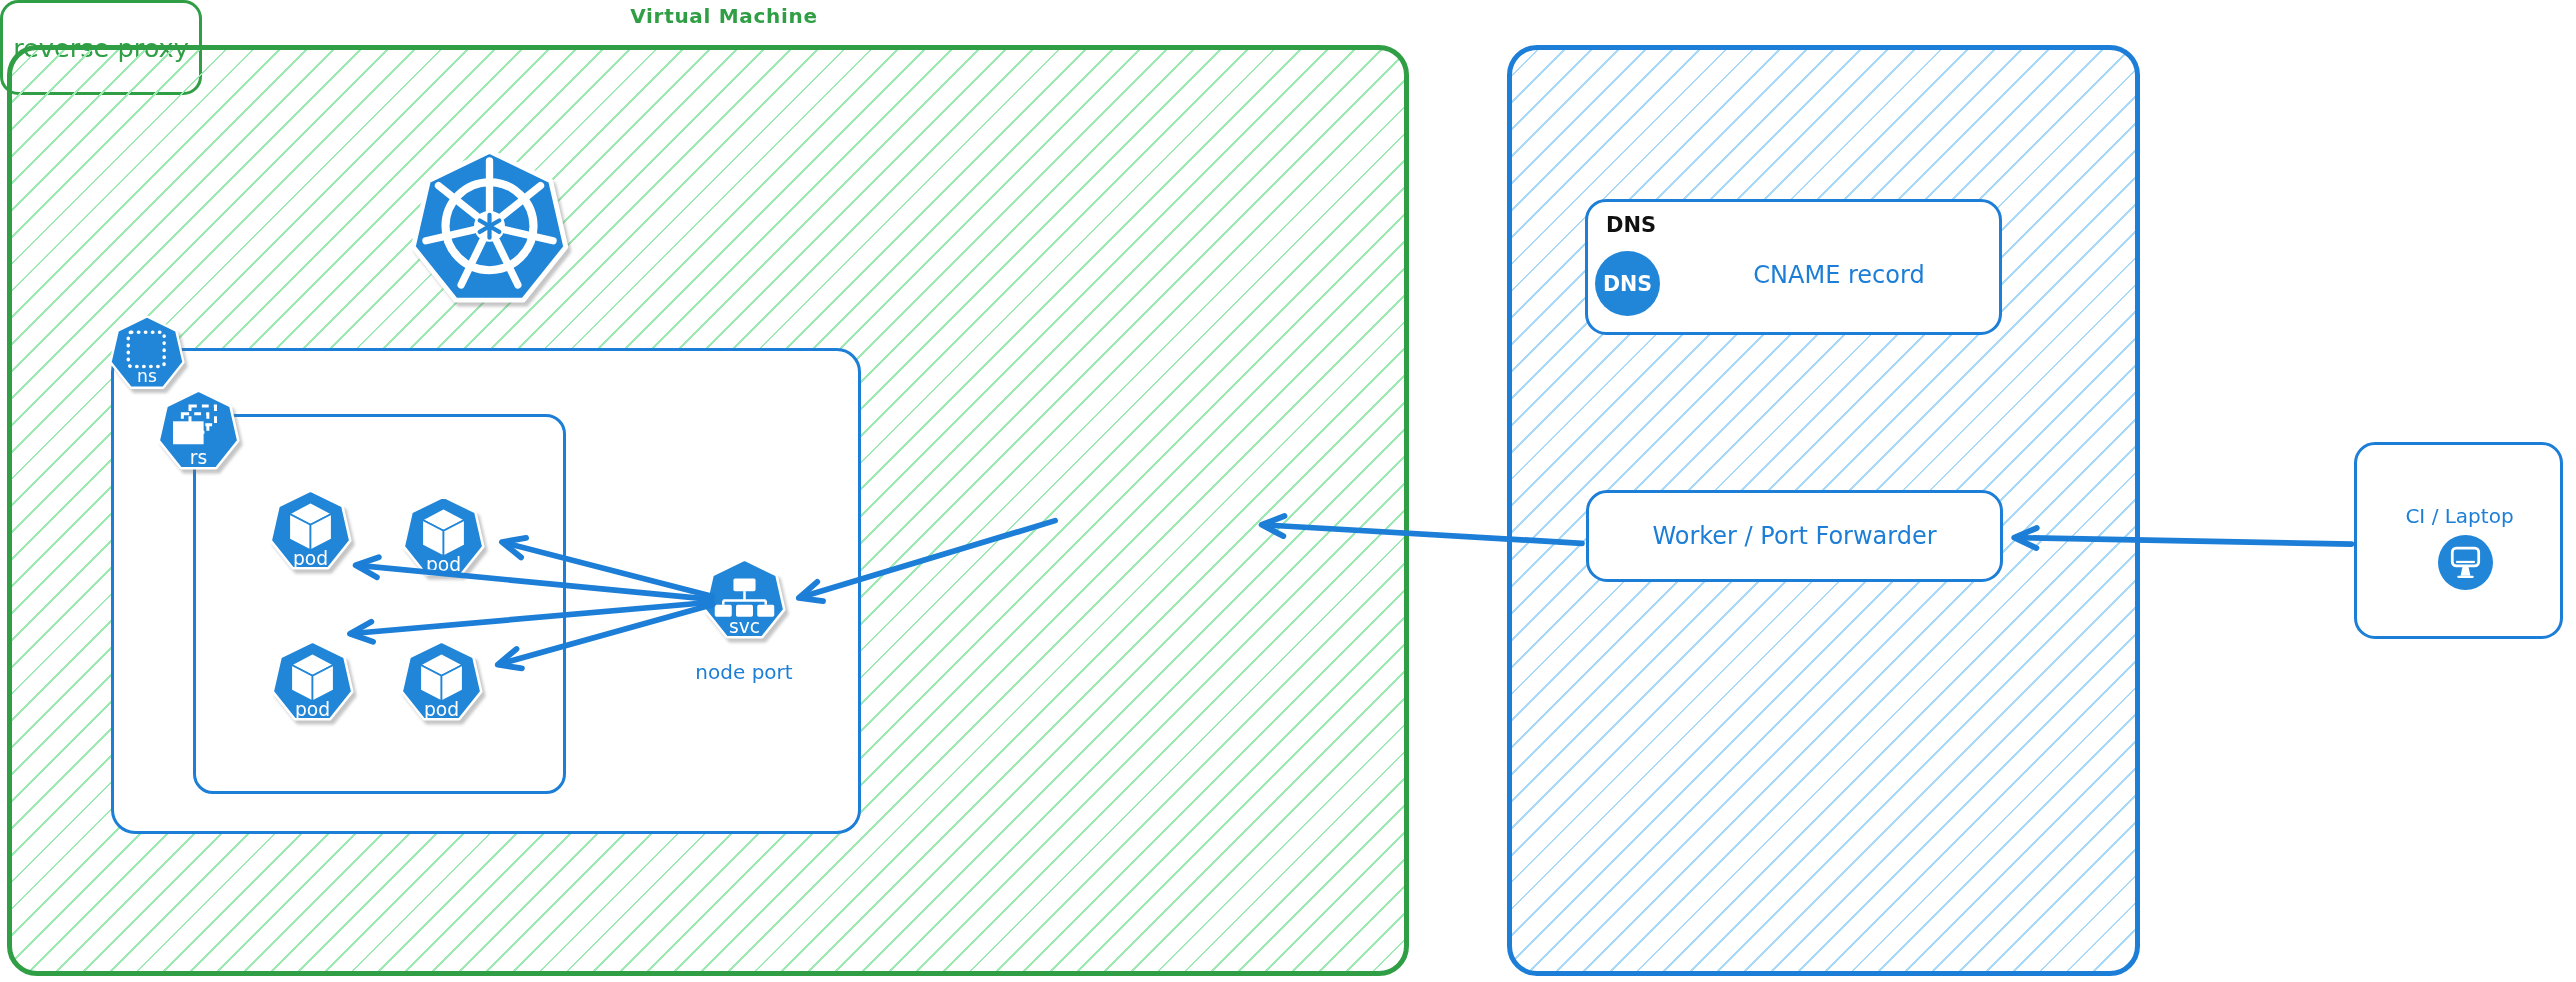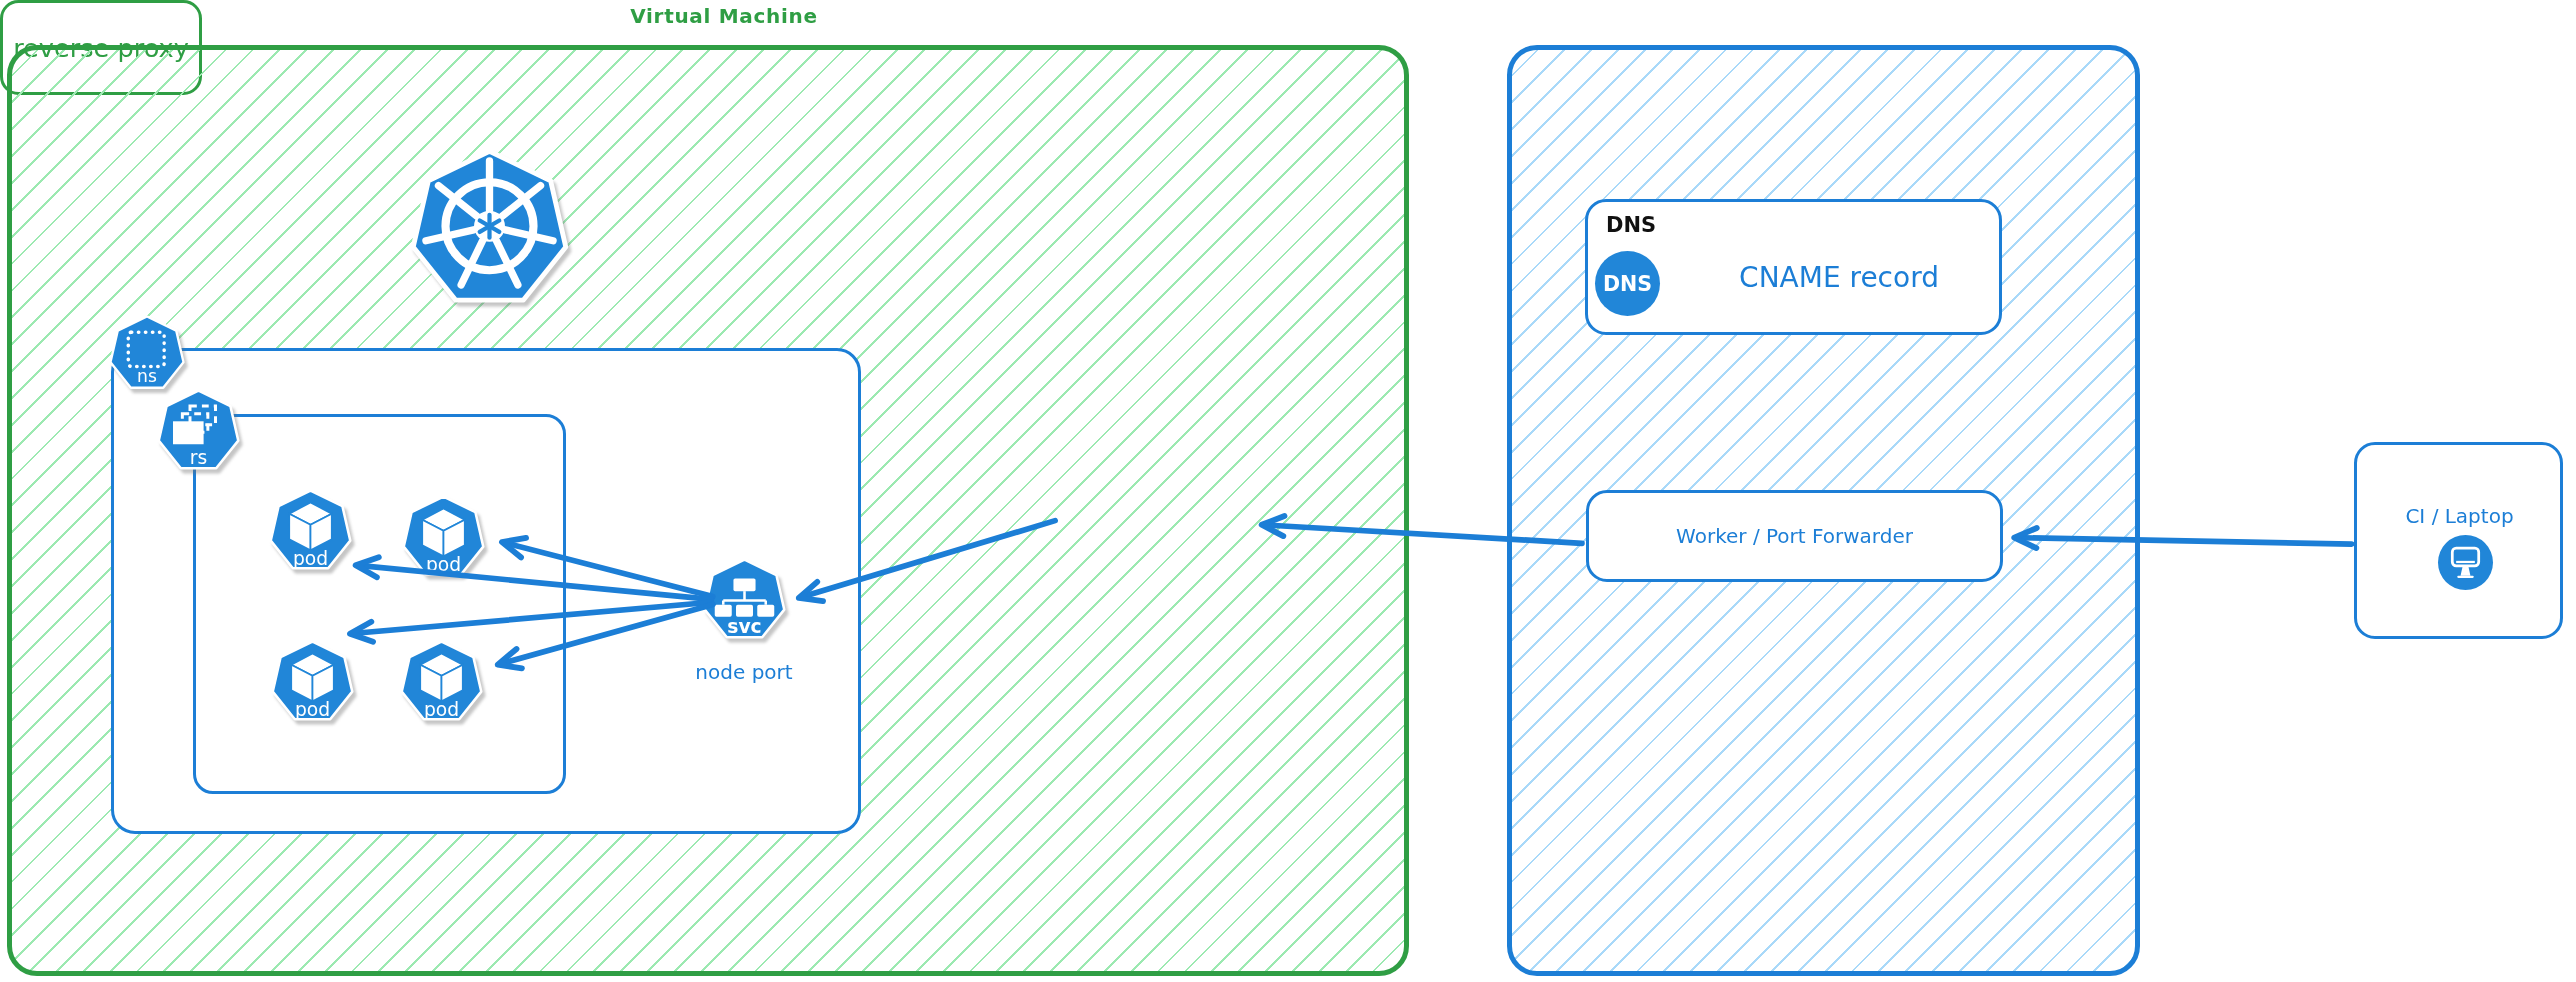--- a/index.html
+++ b/index.html
@@ -25,22 +25,22 @@
   .rs-box{left:193px;top:414px;width:373px;height:380px;border-radius:20px;}
   .dns-box{left:1585px;top:199px;width:417px;height:136px;}
   .worker-box{left:1586px;top:490px;width:417px;height:92px;display:flex;align-items:center;justify-content:center;}
   .ci-box{left:2354px;top:442px;width:209px;height:197px;}
   .rproxy-box{left:1057px;top:479px;width:196px;height:89px;border:3.6px solid #2f9e44;border-radius:18.5px;
               display:flex;align-items:center;justify-content:center;}
 
   .hand-blue{color:#1c7ed6;}
   .hand-green{color:#2f9e44;}
   .rproxy-label{font-size:25.6px;}
-  .worker-label{font-size:20px;}
-  .cname-label{position:absolute;left:1697px;top:261px;width:284px;text-align:center;font-size:28px;}
+  .worker-label{font-size:24px;}
+  .cname-label{position:absolute;left:1697px;top:261px;width:284px;text-align:center;font-size:24px;}
   .nodeport-label{position:absolute;left:660px;top:660px;width:168px;text-align:center;font-size:20px;}
   .ci-label{position:absolute;left:2372px;top:504px;width:175px;text-align:center;font-size:20px;}
   .dns-tag{position:absolute;left:1606px;top:213px;font-size:21px;font-weight:bold;color:#111111;}
 
   .dns-circle{position:absolute;left:1595px;top:251px;width:65px;height:65px;border-radius:50%;
               background:#2186d8;display:flex;align-items:center;justify-content:center;
               color:#ffffff;font-size:20.6px;font-weight:bold;}
   .ci-circle{position:absolute;left:2438px;top:535px;width:55px;height:55px;border-radius:50%;
              background:#2186d8;}
   .ci-circle svg{width:100%;height:100%;display:block;}
@@ -50,21 +50,21 @@
   .hepta svg{width:100%;height:100%;display:block;overflow:visible;}
   .hepta .shape{fill:#2186d8;stroke:#ffffff;stroke-width:3;stroke-linejoin:round;}
   .icon-label{fill:#ffffff;font-size:22px;text-anchor:middle;font-family:"DejaVu Sans",sans-serif;}
   .k8s-logo{left:408px;top:148px;width:163px;height:163px;}
   .ns-icon{left:108px;top:315px;width:78px;height:78px;}
   .rs-icon{left:156px;top:389px;width:85px;height:85px;}
   .pod-1{left:268px;top:489px;width:85px;height:85px;}
   .pod-2{left:401px;top:495px;width:85px;height:85px;}
   .pod-3{left:270px;top:640px;width:85px;height:85px;}
   .pod-4{left:399px;top:640px;width:85px;height:85px;}
-  .svc-icon{left:702px;top:558px;width:85px;height:85px;font-weight:bold;}
+  .svc-icon{left:702px;top:558px;width:85px;height:85px;}
 
   
   .arrows{position:absolute;left:0;top:0;width:2576px;height:983px;pointer-events:none;z-index:40;}
   .arrow{stroke:#1c7ed6;stroke-width:8;stroke-linecap:round;fill:none;}
 </style>
 </head>
 <body>
 
 <div class="canvas">
 

